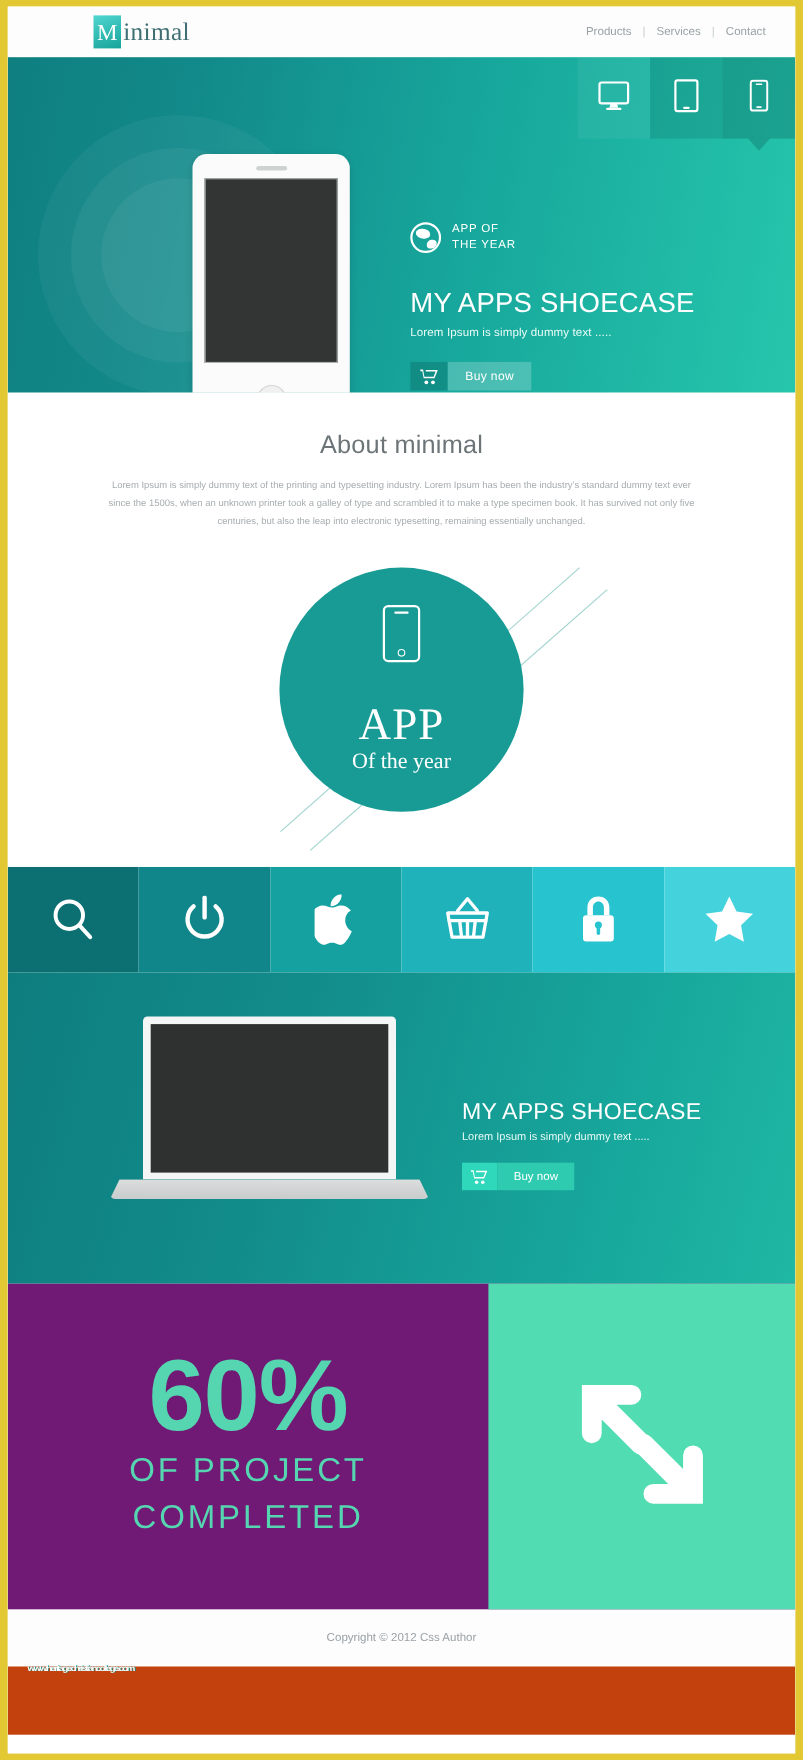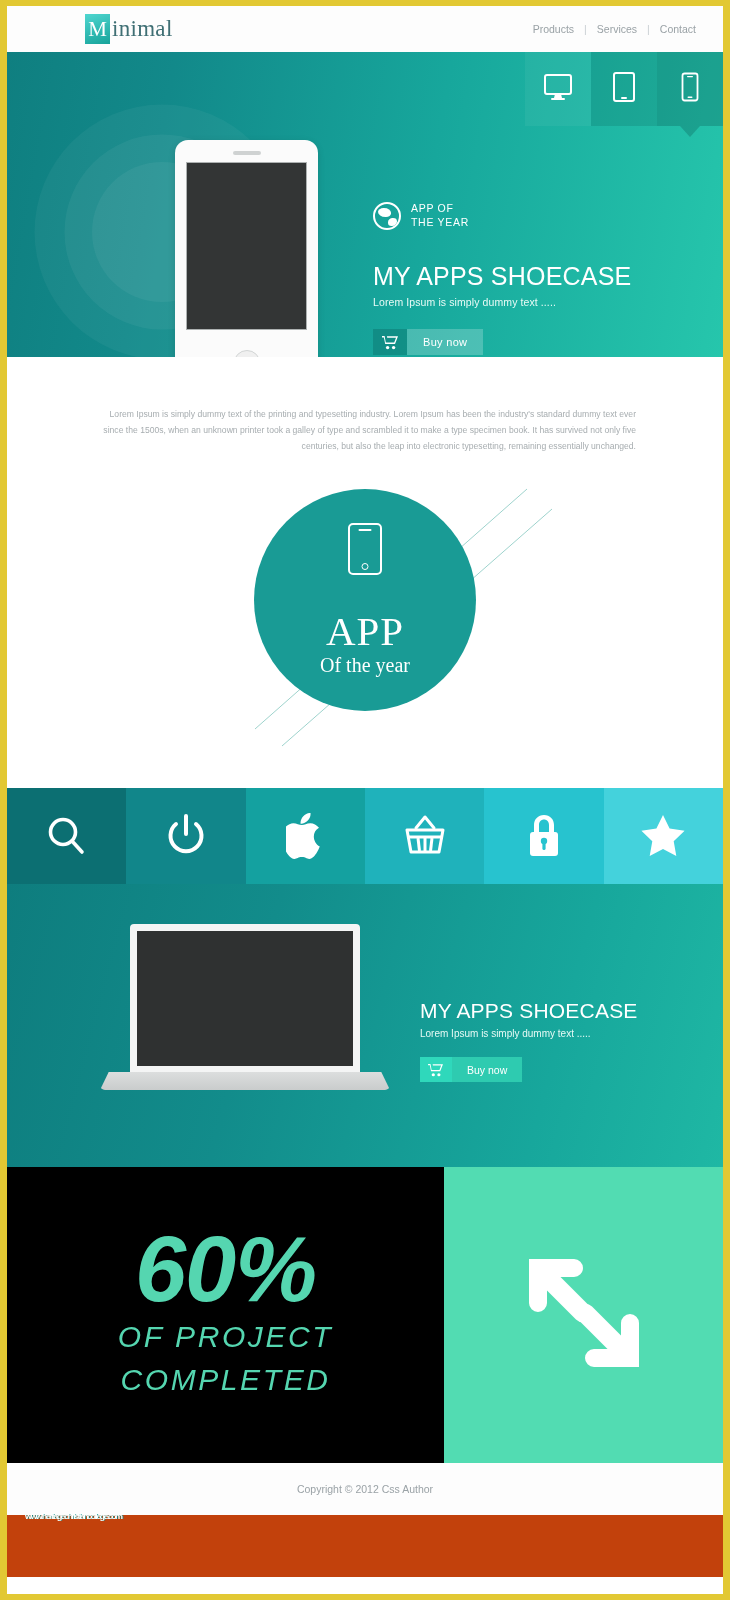--- a/index.html
+++ b/index.html
@@ -120,21 +120,21 @@
     background:rgba(255,255,255,.22); color:#fff; font-size:11px;
     padding:0 16px; display:flex; align-items:center; letter-spacing:.3px;
   }
 
   
   .about { background:#fff; padding-top:34px; height:431px; position:relative; }
   .about-title {
     text-align:center; font-size:23px; font-weight:300; color:#6d7477; letter-spacing:.2px;
   }
   .about-body {
-    margin:16px auto 0; width:542px; text-align:right;
+    margin:16px auto 0; width:542px; text-align:center;
     font-size:8.6px; line-height:1.85; color:#a7adb0;
   }
   .badge-wrap { position:relative; margin-top:26px; height:270px; }
   .badge {
     position:absolute; left:50%; top:8px; transform:translateX(-50%);
     width:222px; height:222px; border-radius:50%; background:#199b95;
     display:flex; flex-direction:column; align-items:center; justify-content:center;
   }
   .badge-phone {
     width:34px; height:52px; border:2.5px solid #fff; border-radius:5px;
@@ -183,21 +183,21 @@
   .laptop-title { font-size:21px; font-weight:300; letter-spacing:.2px; }
   .laptop-sub { font-size:10px; margin-top:5px; color:#e6faf5; }
   .buy2 { display:inline-flex; align-items:stretch; margin-top:18px; height:25px; }
   .buy2-cart { width:32px; background:#2fd8bb; display:flex; align-items:center; justify-content:center; }
   .buy2-label {
     background:#2ecbb0; color:#fff; font-size:10.5px; padding:0 15px;
     display:flex; align-items:center;
   }
 
   
-  .stats { position:relative; height:296px; background:#000000; display:flex;font-style:italic; }
+  .stats { position:relative; height:296px; background:#701a75; display:flex; }
   .stats-left { width:437px; display:flex; flex-direction:column; align-items:center; justify-content:center; padding-bottom:6px; }
   .stat-num {
     font-size:92px; font-weight:bold; color:#55d6b0; line-height:.92; letter-spacing:-1px;
   }
   .stat-l1, .stat-l2 {
     font-size:30px; color:#55d6b0; font-weight:300; letter-spacing:2.6px; margin-top:9px;
   }
   .stats-right { flex:1; background:#52dcb2; display:flex; align-items:center; justify-content:center; }
 
   
@@ -301,20 +301,21 @@
             <circle cx="5.6" cy="12.6" r="1.7"></circle>
                 <circle cx="11.6" cy="12.6" r="1.7"></circle>
           </svg>
         </div>
         <div class="buy-label">Buy now</div>
       </div>
     </div>
   </div>
 
   <div class="about">
+    <div class="about-title">About minimal</div>
     <div class="about-body">Lorem Ipsum is simply dummy text of the printing and typesetting industry. Lorem Ipsum has been the industry's standard dummy text ever since the 1500s, when an unknown printer took a galley of type and scrambled it to make a type specimen book. It has survived not only five centuries, but also the leap into electronic typesetting, remaining essentially unchanged.</div>
 
     <div class="badge-wrap">
       <svg width="716" height="270" style="position:absolute;left:0;top:0;">
         <line x1="248" y1="248" x2="520" y2="8" stroke="#9ed3cd" stroke-width="1"></line>
         <line x1="275" y1="265" x2="545" y2="28" stroke="#9ed3cd" stroke-width="1"></line>
       </svg>
       <div class="badge">
         <div class="badge-phone"></div>
         <div class="badge-app">APP</div>

